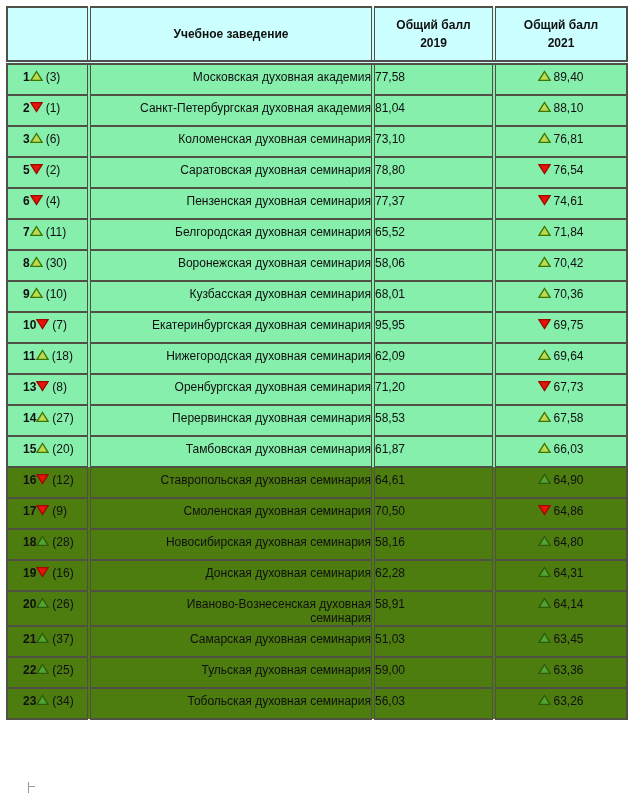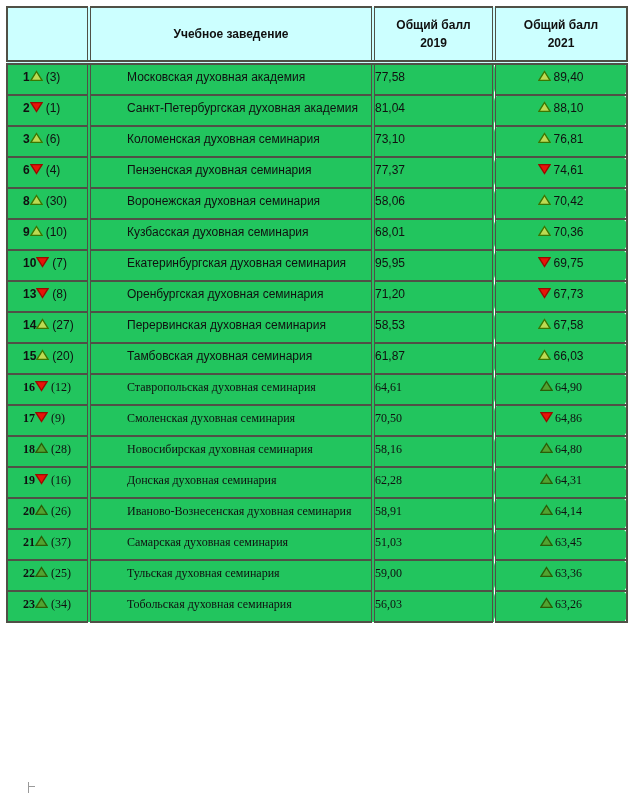--- a/index.html
+++ b/index.html
@@ -38,29 +38,29 @@
   }
   .hdr-two-line { display: flex; flex-direction: column; justify-content: space-between; gap: 4px; }
 
   tbody td {
     height: 24px;
     padding-top: 5px;
     font-size: 12px;
     vertical-align: top;
     line-height: 14px;
   }
-  tr.zone-green td  { background: #22c55e; }
-  tr.zone-yellow td { background: #22c55e; font-family: Liberation Serif, serif; }
+  tr.zone-green td  { background: #86efac; }
+  tr.zone-yellow td { background: #4d7c0f; }
 
   td.rank-cell { padding-left: 15px; white-space: nowrap; }
   td.rank-cell .rank-num { font-weight: bold; }
   td.rank-cell .prev-rank { margin-left: 3px; }
-  td.name-cell  { text-align: left; padding-left: 36px; }
+  td.name-cell  { text-align: right; padding-left: 36px; }
   td.s19-cell   { text-align: left; }
-  td.s21-cell   { text-align: center; white-space: nowrap; border-radius: 6px; }
+  td.s21-cell   { text-align: center; white-space: nowrap; }
 
   .tri { display: inline-block; vertical-align: -1px; }
   td.s21-cell .tri { margin-right: 2px; }
 
   .corner-mark-v {
     position: absolute; left: 28px; top: 782px;
     width: 1px; height: 11px; background: #9a9a9a;
   }
   .corner-mark-h {
     position: absolute; left: 28px; top: 786px;
@@ -122,30 +122,50 @@
           <td class="rank-cell"><span class="rank-num">3</span><svg width="13" height="12" viewBox="0 0 13 12" class="tri">
               <polygon points="6.5,1.5 12.1,10.4 0.9,10.4" fill="#bdda52" stroke="#3c7600" stroke-width="1.4" stroke-linejoin="miter"></polygon>
             </svg><span class="prev-rank">(6)</span></td>
           <td class="name-cell">Коломенская духовная семинария</td>
           <td class="s19-cell">73,10</td>
           <td class="s21-cell"><svg width="13" height="12" viewBox="0 0 13 12" class="tri">
               <polygon points="6.5,1.5 12.1,10.4 0.9,10.4" fill="#bdda52" stroke="#3c7600" stroke-width="1.4" stroke-linejoin="miter"></polygon>
             </svg><span>76,81</span></td>
         </tr>
         <tr class="zone-green">
+          <td class="rank-cell"><span class="rank-num">5</span><svg width="13" height="12" viewBox="0 0 13 12" class="tri">
+              <polygon points="0.9,1.6 12.1,1.6 6.5,10.5" fill="#e81309" stroke="#9c0a00" stroke-width="1.4" stroke-linejoin="miter"></polygon>
+            </svg><span class="prev-rank">(2)</span></td>
+          <td class="name-cell">Саратовская духовная семинария</td>
+          <td class="s19-cell">78,80</td>
+          <td class="s21-cell"><svg width="13" height="12" viewBox="0 0 13 12" class="tri">
+              <polygon points="0.9,1.6 12.1,1.6 6.5,10.5" fill="#e81309" stroke="#9c0a00" stroke-width="1.4" stroke-linejoin="miter"></polygon>
+            </svg><span>76,54</span></td>
+        </tr>
+        <tr class="zone-green">
           <td class="rank-cell"><span class="rank-num">6</span><svg width="13" height="12" viewBox="0 0 13 12" class="tri">
               <polygon points="0.9,1.6 12.1,1.6 6.5,10.5" fill="#e81309" stroke="#9c0a00" stroke-width="1.4" stroke-linejoin="miter"></polygon>
             </svg><span class="prev-rank">(4)</span></td>
           <td class="name-cell">Пензенская духовная семинария</td>
           <td class="s19-cell">77,37</td>
           <td class="s21-cell"><svg width="13" height="12" viewBox="0 0 13 12" class="tri">
               <polygon points="0.9,1.6 12.1,1.6 6.5,10.5" fill="#e81309" stroke="#9c0a00" stroke-width="1.4" stroke-linejoin="miter"></polygon>
             </svg><span>74,61</span></td>
         </tr>
         <tr class="zone-green">
+          <td class="rank-cell"><span class="rank-num">7</span><svg width="13" height="12" viewBox="0 0 13 12" class="tri">
+              <polygon points="6.5,1.5 12.1,10.4 0.9,10.4" fill="#bdda52" stroke="#3c7600" stroke-width="1.4" stroke-linejoin="miter"></polygon>
+            </svg><span class="prev-rank">(11)</span></td>
+          <td class="name-cell">Белгородская духовная семинария</td>
+          <td class="s19-cell">65,52</td>
+          <td class="s21-cell"><svg width="13" height="12" viewBox="0 0 13 12" class="tri">
+              <polygon points="6.5,1.5 12.1,10.4 0.9,10.4" fill="#bdda52" stroke="#3c7600" stroke-width="1.4" stroke-linejoin="miter"></polygon>
+            </svg><span>71,84</span></td>
+        </tr>
+        <tr class="zone-green">
           <td class="rank-cell"><span class="rank-num">8</span><svg width="13" height="12" viewBox="0 0 13 12" class="tri">
               <polygon points="6.5,1.5 12.1,10.4 0.9,10.4" fill="#bdda52" stroke="#3c7600" stroke-width="1.4" stroke-linejoin="miter"></polygon>
             </svg><span class="prev-rank">(30)</span></td>
           <td class="name-cell">Воронежская духовная семинария</td>
           <td class="s19-cell">58,06</td>
           <td class="s21-cell"><svg width="13" height="12" viewBox="0 0 13 12" class="tri">
               <polygon points="6.5,1.5 12.1,10.4 0.9,10.4" fill="#bdda52" stroke="#3c7600" stroke-width="1.4" stroke-linejoin="miter"></polygon>
             </svg><span>70,42</span></td>
         </tr>
         <tr class="zone-green">
@@ -162,20 +182,30 @@
           <td class="rank-cell"><span class="rank-num">10</span><svg width="13" height="12" viewBox="0 0 13 12" class="tri">
               <polygon points="0.9,1.6 12.1,1.6 6.5,10.5" fill="#e81309" stroke="#9c0a00" stroke-width="1.4" stroke-linejoin="miter"></polygon>
             </svg><span class="prev-rank">(7)</span></td>
           <td class="name-cell">Екатеринбургская духовная семинария</td>
           <td class="s19-cell">95,95</td>
           <td class="s21-cell"><svg width="13" height="12" viewBox="0 0 13 12" class="tri">
               <polygon points="0.9,1.6 12.1,1.6 6.5,10.5" fill="#e81309" stroke="#9c0a00" stroke-width="1.4" stroke-linejoin="miter"></polygon>
             </svg><span>69,75</span></td>
         </tr>
         <tr class="zone-green">
+          <td class="rank-cell"><span class="rank-num">11</span><svg width="13" height="12" viewBox="0 0 13 12" class="tri">
+              <polygon points="6.5,1.5 12.1,10.4 0.9,10.4" fill="#bdda52" stroke="#3c7600" stroke-width="1.4" stroke-linejoin="miter"></polygon>
+            </svg><span class="prev-rank">(18)</span></td>
+          <td class="name-cell">Нижегородская духовная семинария</td>
+          <td class="s19-cell">62,09</td>
+          <td class="s21-cell"><svg width="13" height="12" viewBox="0 0 13 12" class="tri">
+              <polygon points="6.5,1.5 12.1,10.4 0.9,10.4" fill="#bdda52" stroke="#3c7600" stroke-width="1.4" stroke-linejoin="miter"></polygon>
+            </svg><span>69,64</span></td>
+        </tr>
+        <tr class="zone-green">
           <td class="rank-cell"><span class="rank-num">13</span><svg width="13" height="12" viewBox="0 0 13 12" class="tri">
               <polygon points="0.9,1.6 12.1,1.6 6.5,10.5" fill="#e81309" stroke="#9c0a00" stroke-width="1.4" stroke-linejoin="miter"></polygon>
             </svg><span class="prev-rank">(8)</span></td>
           <td class="name-cell">Оренбургская духовная семинария</td>
           <td class="s19-cell">71,20</td>
           <td class="s21-cell"><svg width="13" height="12" viewBox="0 0 13 12" class="tri">
               <polygon points="0.9,1.6 12.1,1.6 6.5,10.5" fill="#e81309" stroke="#9c0a00" stroke-width="1.4" stroke-linejoin="miter"></polygon>
             </svg><span>67,73</span></td>
         </tr>
         <tr class="zone-green">

